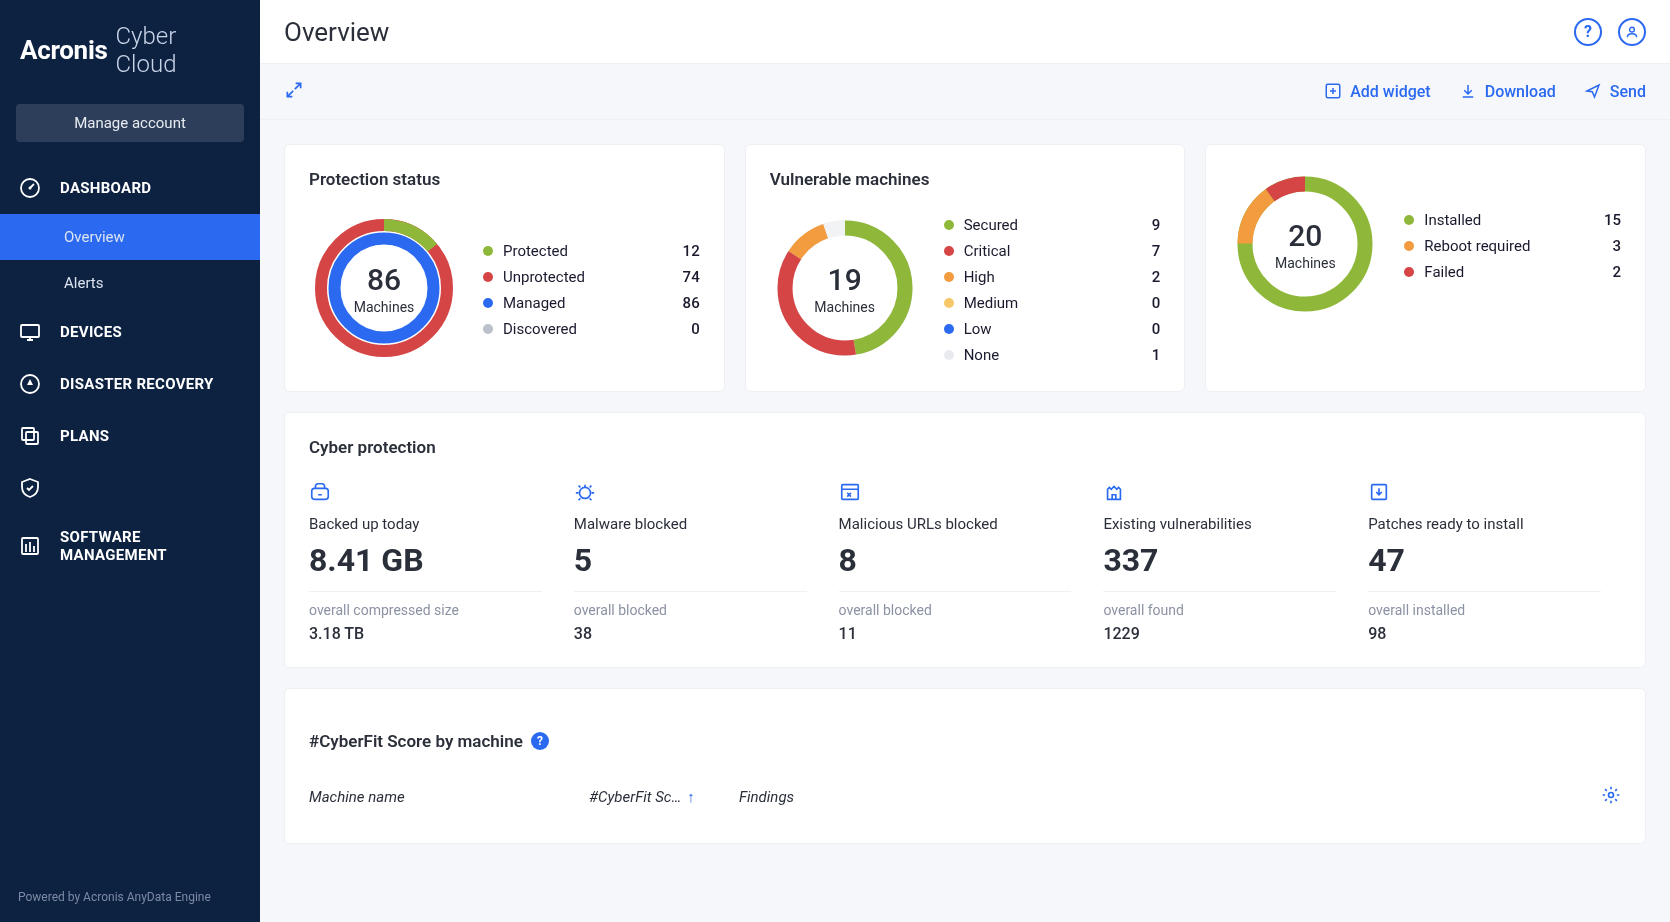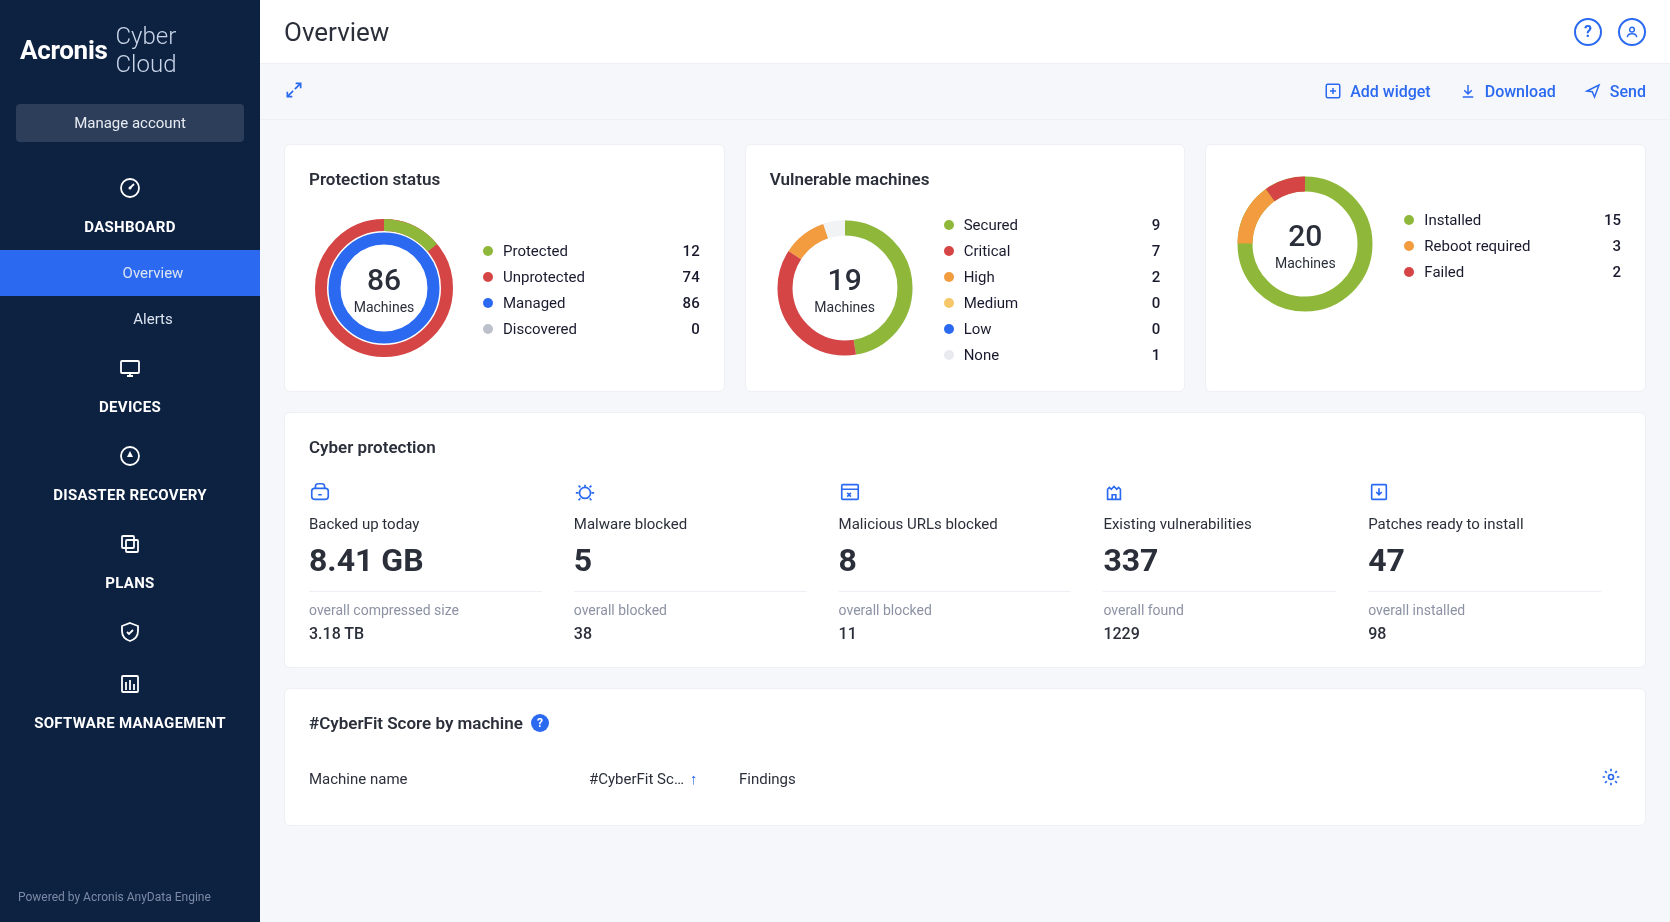--- a/index.html
+++ b/index.html
@@ -5,21 +5,21 @@
 * { box-sizing: border-box; margin: 0; padding: 0; }
 body { font-family: -apple-system, BlinkMacSystemFont, 'Segoe UI', Roboto, sans-serif; background: #f8f9fc; color: #1a1a2e; overflow-x: hidden; }
 .app { display: flex; width: 1670px; height: 922px; }
 
 
 .sidebar { width: 260px; background: #0d2141; color: #fff; display: flex; flex-direction: column; }
 .brand { padding: 22px 20px 26px; display: flex; align-items: center; gap: 8px; }
 .brand-a { font-size: 26px; font-weight: 700; letter-spacing: -0.3px; }
 .brand-c { font-size: 24px; font-weight: 300; color: #c8d4e8; }
 .manage-btn { margin: 0 16px 20px; background: #2c3e5a; border-radius: 4px; padding: 10px 0; text-align: center; font-size: 15px; cursor: pointer; color: #e8ecf2; }
-.nav-item { display: flex; align-items: center; gap: 18px; padding: 14px 18px; cursor: pointer; flex-direction: column; }
+.nav-item { display: flex; align-items: center; gap: 18px; padding: 14px 18px; cursor: pointer; }
 .nav-item.section { font-weight: 700; font-size: 15px; letter-spacing: 0.3px; }
 .nav-item.sub { padding-left: 64px; font-size: 15px; color: #dbe4f0; font-weight:400;}
 .nav-item.active { background: #2b6af0; }
 .nav-item .ico { width: 24px; height: 24px; display: flex; align-items: center; justify-content: center; }
 .nav-item svg { stroke: #fff; fill: none; stroke-width: 1.8; }
 .footer { margin-top: auto; padding: 18px; font-size: 12px; color: #7c8aa5; }
 
 
 .main { flex: 1; display: flex; flex-direction: column; background: #f6f7fa; }
 .header { height: 64px; background: #fff; display: flex; align-items: center; padding: 0 24px; border-bottom: 1px solid #eef0f5; }
@@ -54,23 +54,23 @@
 .cyber-row { display: flex; gap: 12px; }
 .cyber-item { flex: 1; padding-right: 20px; }
 .cyber-item .icon { color: #2b6af0; margin-bottom: 12px; display:flex; }
 .cyber-item svg { stroke: #2b6af0; fill: none; stroke-width: 1.8; }
 .cpi-title { font-size: 15px; color: #2a2f3a; margin-bottom: 8px; }
 .cpi-value { font-size: 32px; font-weight: 700; color: #2a2f3a; line-height: 1.2; margin-bottom: 12px; }
 .cpi-sep { border-top: 1px solid #eef0f5; margin-bottom: 10px; }
 .cpi-sub { font-size: 14px; color: #8b92a3; margin-bottom: 6px; }
 .cpi-subv { font-size: 16px; color: #2a2f3a; font-weight: 500; }
 
-.score-card .card-title { display: flex; align-items: center; gap: 8px; }
+.score-card .card-title { display: flex; align-items: center; gap: 8px; margin-top: 18px; }
 .info-badge { width: 18px; height: 18px; border-radius: 50%; background: #2b6af0; color: #fff; font-size: 12px; display: flex; align-items: center; justify-content: center; font-weight:700; cursor:pointer;}
-.score-header { display: flex; align-items: center; padding: 10px 0; font-size: 15px; color: #2a2f3a; }
+.score-header { display: flex; align-items: center; padding: 10px 0; font-size: 15px; color: #2a2f3a; font-style: italic; }
 .col-name { flex: 0 0 280px; }
 .col-score { flex: 0 0 150px; display: flex; align-items: center; gap: 6px; }
 .col-find { flex: 1; }
 .sort-arrow { color: #2b6af0; font-weight: 700; }
 .gear { margin-left: auto; color: #2b6af0; cursor: pointer; }
 .gear svg { stroke: #2b6af0; fill: none; stroke-width: 2; }
 
 </style>
 </head>
 <body>

